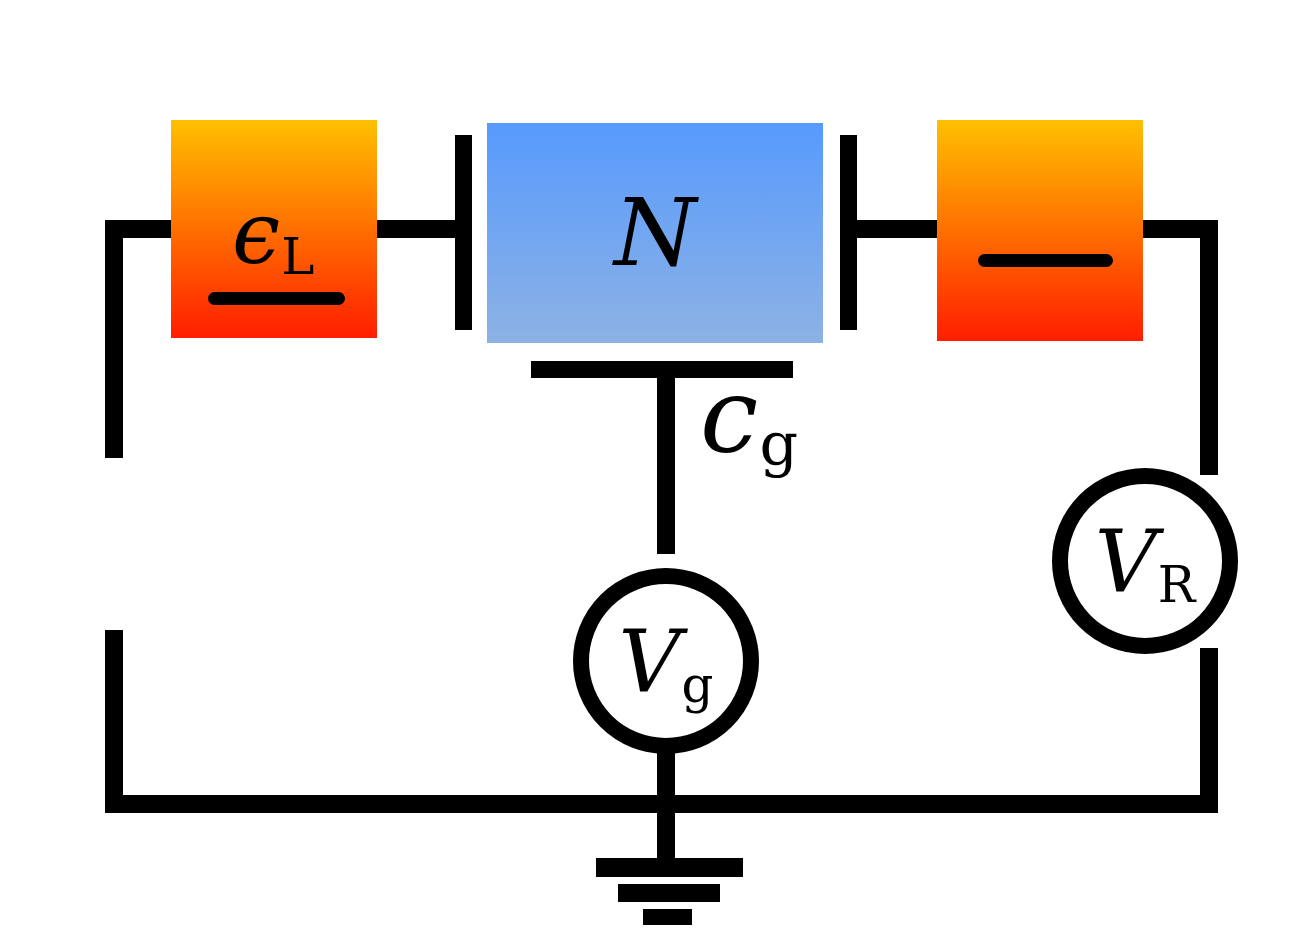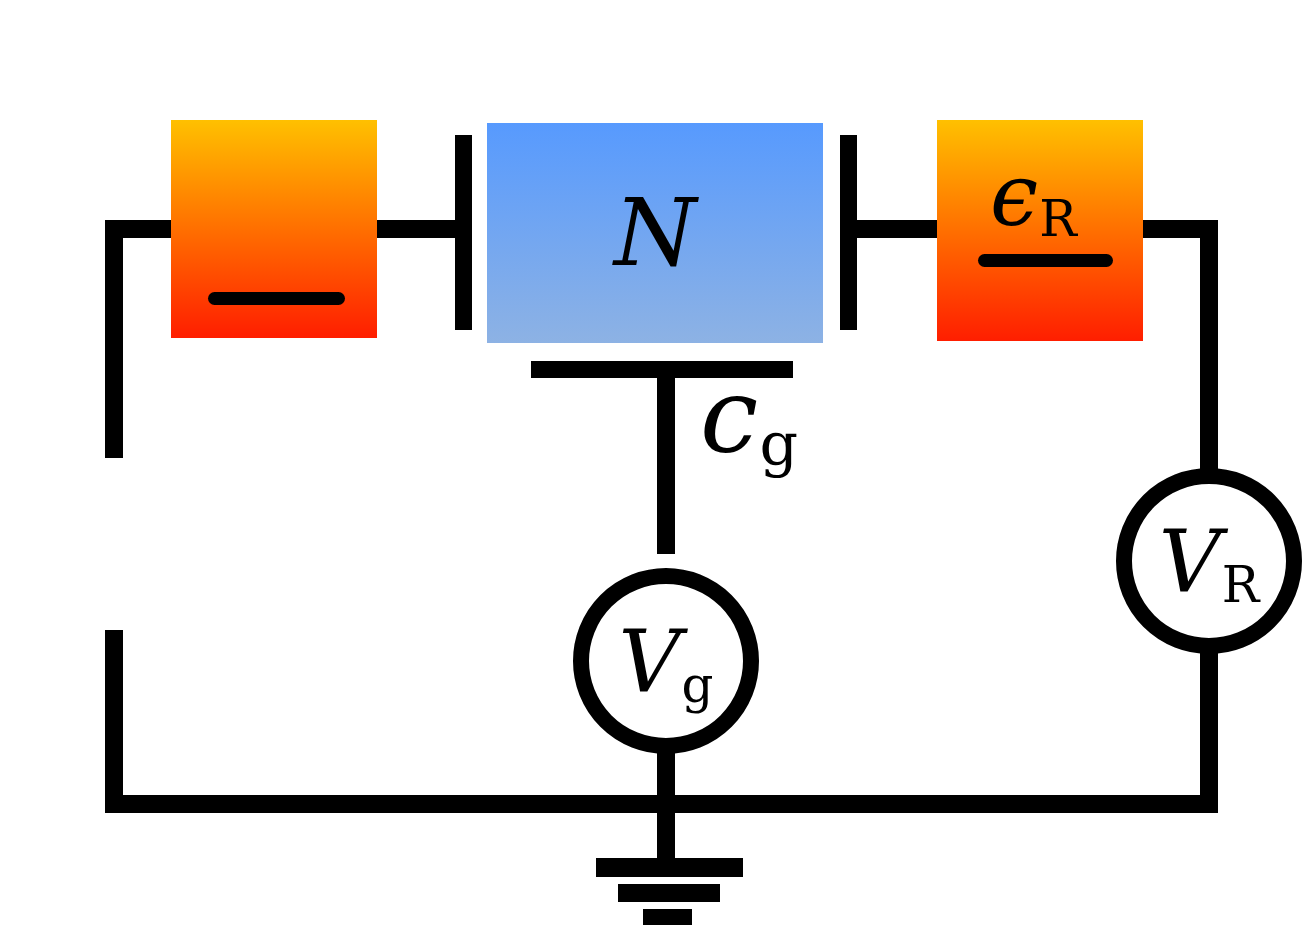--- a/index.html
+++ b/index.html
@@ -99,32 +99,32 @@
     <div class="wire" style="left:618px; top:884px; width:102px; height:18px;"></div>
     <div class="wire" style="left:643px; top:909px; width:49px; height:16px;"></div>
   </div>
 
   <div class="lead-box" style="left:171px; top:120px; width:206px; height:218px;"></div>
   <div class="lead-box" style="left:937px; top:120px; width:206px; height:221px;"></div>
 
   <div class="level-underline" style="left:208px; top:292px; width:137px;"></div>
   <div class="level-underline" style="left:978px; top:254px; width:135px;"></div>
 
-  <div class="label math eps-label" style="left:990px; top:152px;">
-    <span>ϵ</span><span class="sub">R</span>
+  <div class="label math eps-label" style="left:232px; top:190px;">
+    <span>ϵ</span><span class="sub">L</span>
   </div>
 
   <div class="island-box" style="left:487px; top:123px; width:336px; height:220px;">
     <span class="math island-label">N</span>
   </div>
 
   <div class="label math cap-label" style="left:700px; top:364px;">
     <span>c</span><span class="sub">g</span>
   </div>
 
   <div class="source-circle" style="left:573px; top:568px;">
     <span class="math v-label"><span>V</span><span class="sub">g</span></span>
   </div>
-  <div class="source-circle" style="left:1116px; top:468px;">
+  <div class="source-circle" style="left:1052px; top:468px;">
     <span class="math v-label"><span>V</span><span class="sub">R</span></span>
   </div>
 
 </div>
 
 </body></html>

